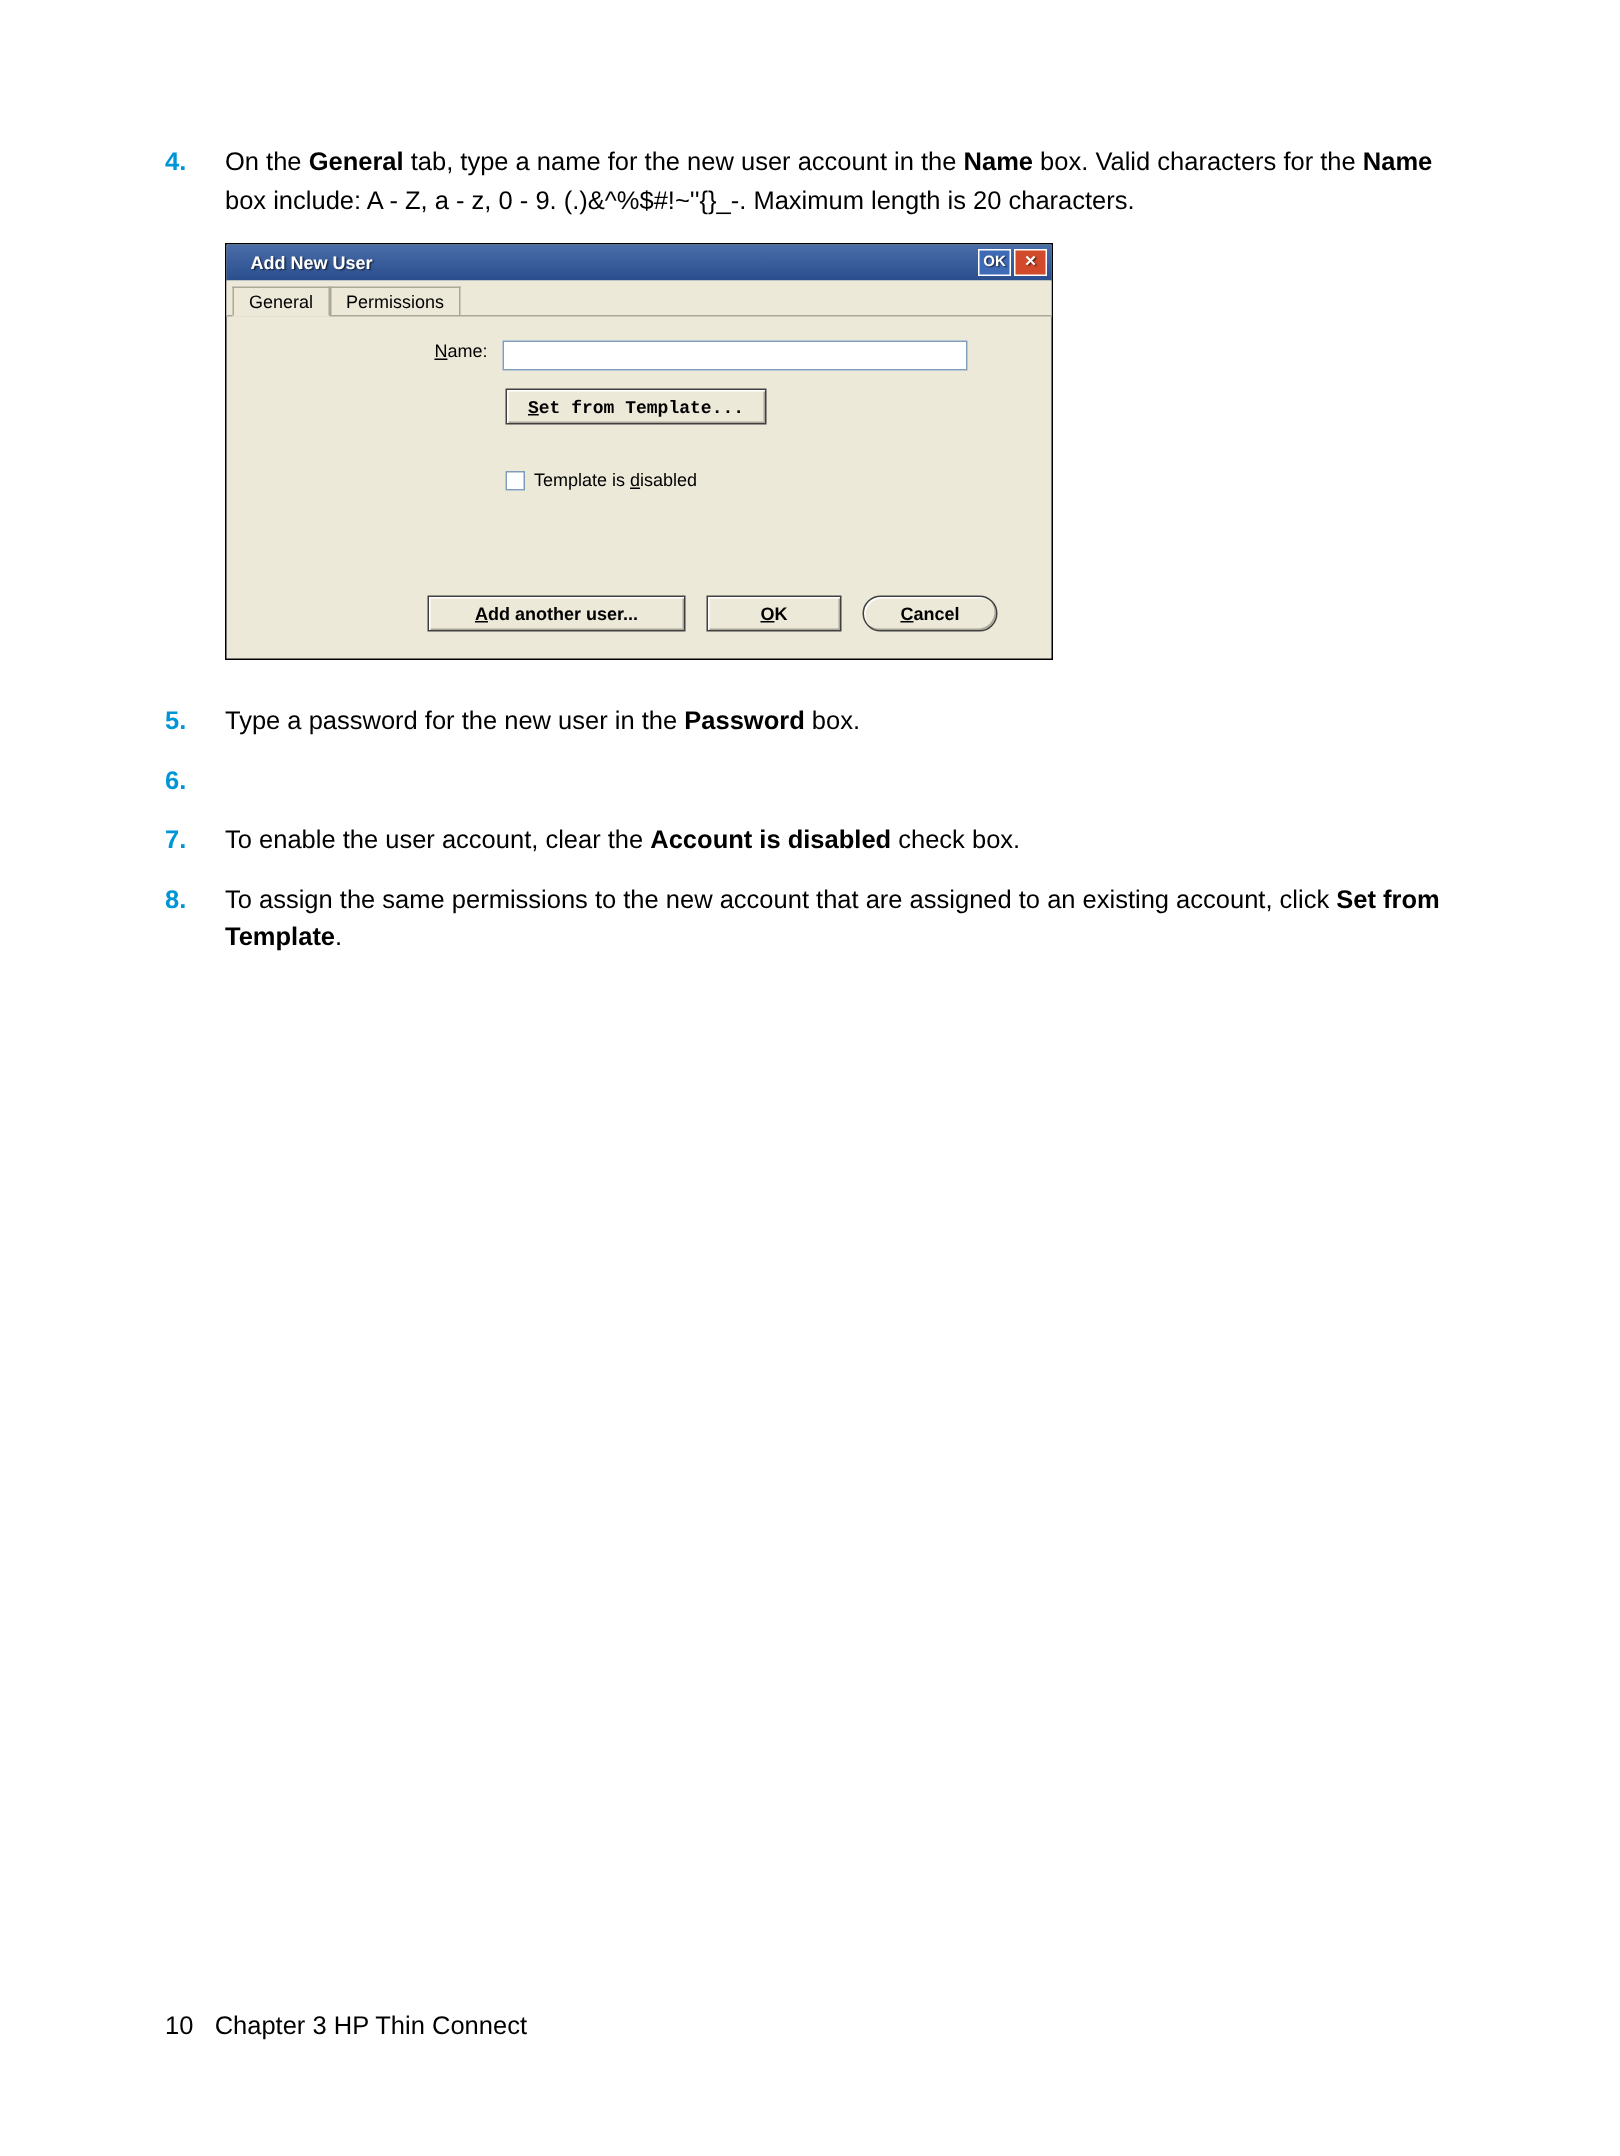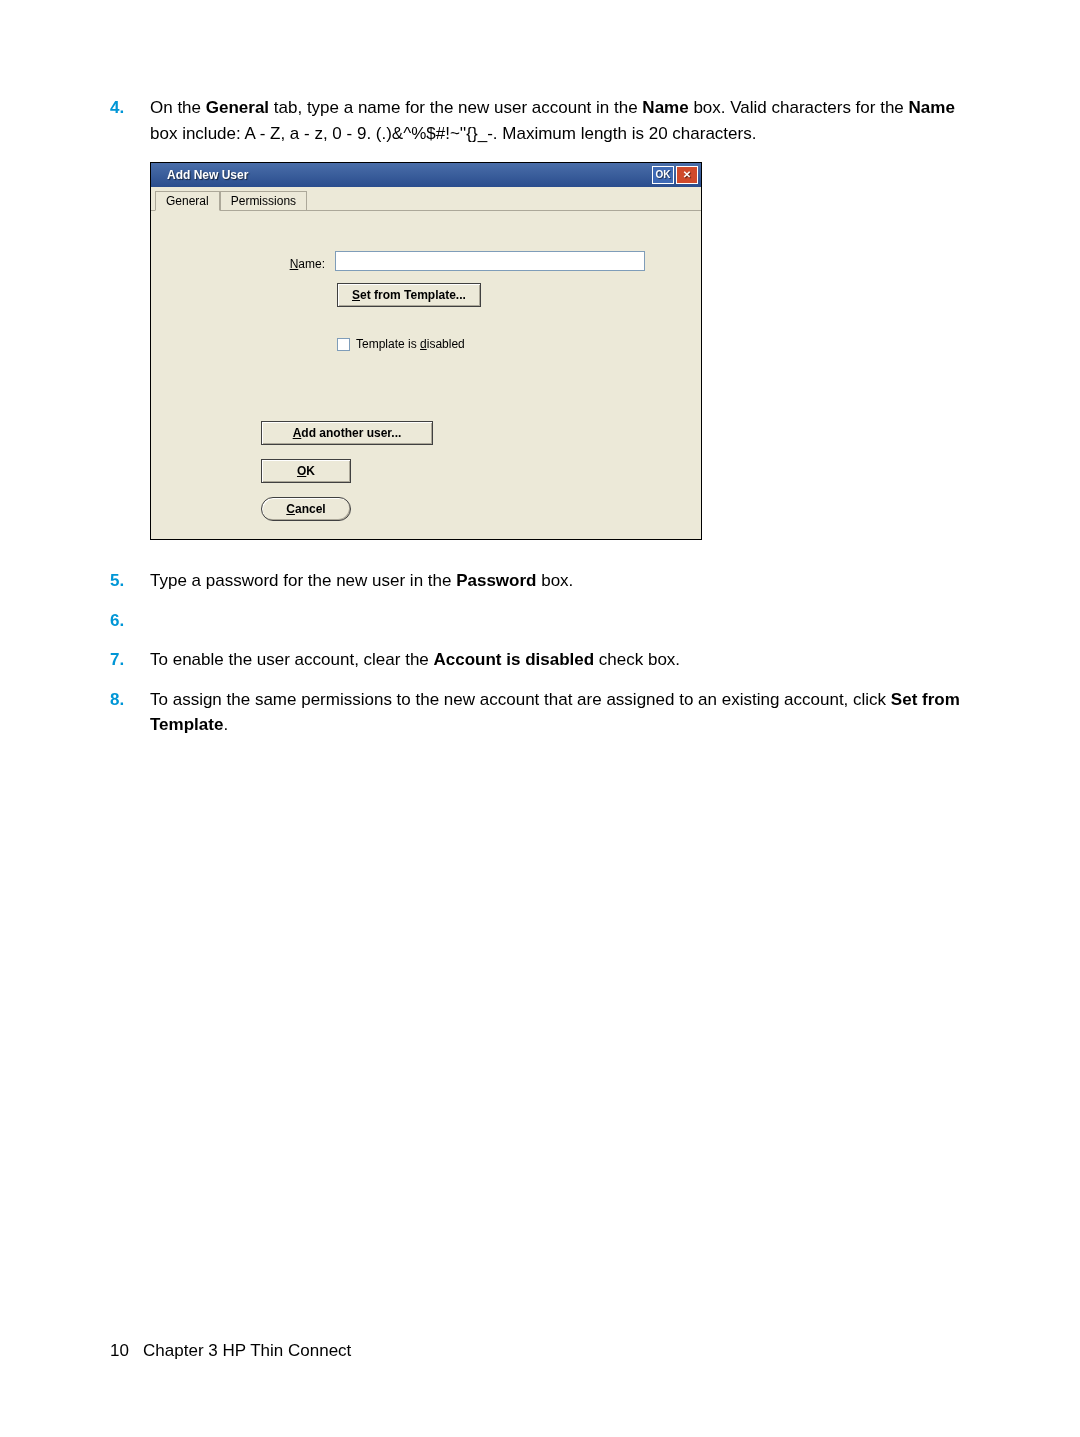--- a/index.html
+++ b/index.html
@@ -83,23 +83,22 @@
     background: #ece9d8;
     z-index: 2;
     border-bottom: 1px solid #ece9d8;
     margin-bottom: -1px;
   }
   .dialog-body {
     padding: 16px 14px 14px 14px;
   }
   .form-row {
     display: flex;
-    align-items: flex-end;
+    align-items: flex-start;
     margin-bottom: 6px;
-    margin-top: 24px;
   }
   .form-label {
     width: 160px;
     text-align: right;
     padding-right: 10px;
     font-size: 12px;
   }
   .form-label u { text-decoration: underline; }
   .text-input {
     height: 20px;
@@ -112,43 +111,42 @@
   .btn {
     height: 24px;
     border: 1px solid #404040;
     background: #ece9d8;
     box-shadow: inset 1px 1px 0 #fff, inset -1px -1px 0 #aca899;
     font-size: 12px;
     padding: 0 14px;
     font-family: Tahoma, Arial, sans-serif;
     box-sizing: border-box;
   }
-  .btn b { font-weight: bold; }
+  .btn b { font-weight: bold; font-family: Liberation Mono, monospace; }
   .btn u { text-decoration: underline; }
   .template-row { margin: 12px 0 26px 172px; }
   .checkbox-row {
     margin: 30px 0 70px 172px;
     display: flex;
     align-items: center;
     font-size: 12px;
   }
   .chk {
     width: 13px;
     height: 13px;
     border: 1px solid #7f9db9;
     background: #fff;
     margin-right: 6px;
     box-sizing: border-box;
   }
   .button-row {
     display: flex;
     gap: 14px;
-    margin-left: 96px;
+    margin-left: 120px;
     padding-bottom: 4px;
-    flex-direction: column;
   }
   .button-row .btn { min-width: 70px; }
   .btn-add { width: 172px; font-weight: bold; }
   .btn-ok { width: 90px; font-weight: bold; }
   .btn-cancel { width: 90px; font-weight: bold; border-radius: 12px; }
   .footer {
     position: absolute;
     bottom: 76px;
     left: 110px;
     font-size: 17px;

